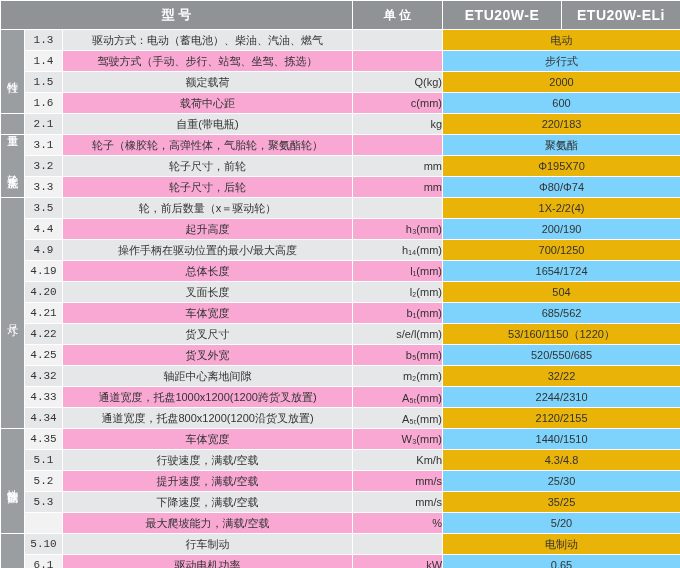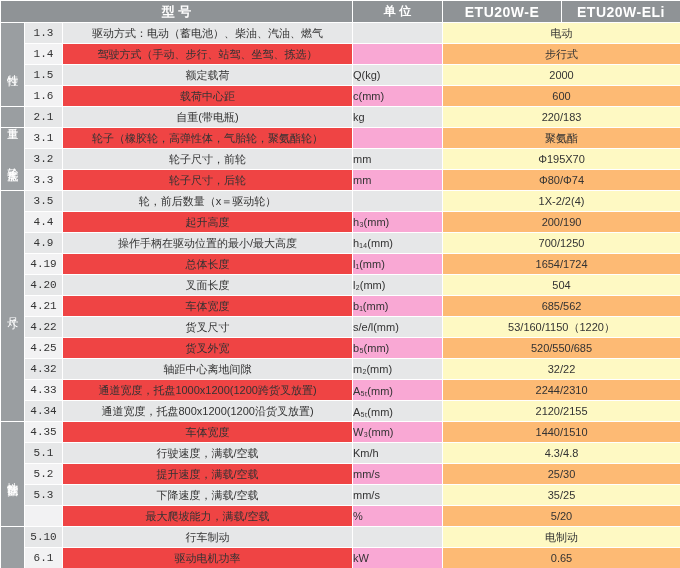--- a/index.html
+++ b/index.html
@@ -31,21 +31,21 @@
   col.c-code  { width: 38px; }
   col.c-name  { width: 290px; }
   col.c-unit  { width: 90px; }
   col.c-v1    { width: 119px; }
   col.c-v2    { width: 119px; }
 
   
   thead tr th {
     background: #8f9396;
     color: #ffffff;
-    height: 22px;
+    height: 29px;
     font-weight: bold;
     font-size: 13px;
     text-align: center;
     border: 1px solid #ffffff;
   }
   th.model-head {
     font-size: 13px;
   }
   th.unit-head {
     font-size: 12px;
@@ -83,35 +83,35 @@
     font-family: Liberation Mono, monospace;
   }
   td.code.alt { background: #f2f2f3; }
   td.name {
     background: #e6e7e8;
     text-align: center;
     padding-left: 8px;
     font-size: 11px;
     color: #333333;
   }
-  td.name.alt { background: #ef4444; }
+  td.name.alt { background: #f9a8d4; }
   td.unit {
     background: #e6e7e8;
-    text-align: left;
+    text-align: right;
     font-size: 11px;
     color: #333333;
   }
   td.unit.alt { background: #f9a8d4; }
   td.val {
-    background: #fef9c3;
-    text-align: center;
-    font-size: 11px;
-    color: #333333;
-  }
-  td.val.alt { background: #fdba74; }
+    background: #eab308;
+    text-align: center;
+    font-size: 11px;
+    color: #333333;
+  }
+  td.val.alt { background: #7dd3fc; }
 
   tr.row { height: 21px; }
 </style>
 </head>
 <body>
 
 <table class="spec">
   <colgroup>
     <col class="c-group">
     <col class="c-code">

